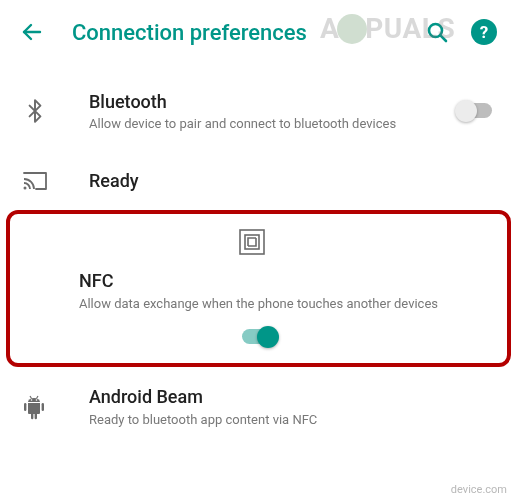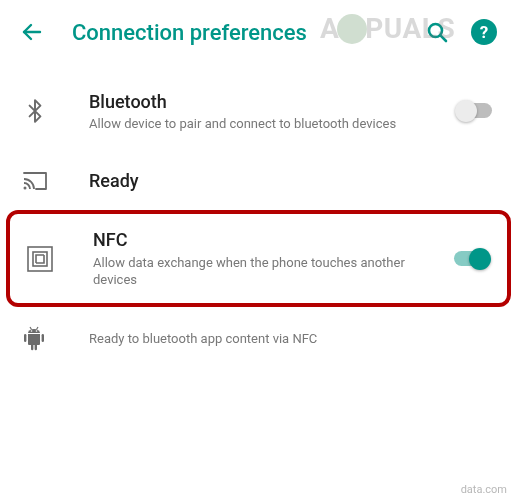--- a/index.html
+++ b/index.html
@@ -117,20 +117,21 @@
     }
     .switch.off .switch-track { background: #bdbdbd; }
     .switch.off .switch-thumb { background: #ececec; left: 0; }
     .switch.on .switch-track { background: #86cbc4; }
     .switch.on .switch-thumb { background: #009688; right: 0; }
     .highlight {
       border: 4px solid #b30000;
       border-radius: 12px;
       margin: 0 6px;
       padding: 14px 16px 14px 16px;
+      flex-direction: column;
     }
     .watermark {
       position: absolute;
       top: 12px;
       left: 320px;
       font-size: 28px;
       font-weight: 700;
       color: rgba(120,120,120,0.28);
       letter-spacing: 0.5px;
       pointer-events: none;
@@ -243,19 +244,20 @@
         <path d="M6 8 a6 4 0 0 1 12 0 z"></path>
         <rect x="2" y="9" width="2.4" height="8" rx="1.2"></rect>
         <rect x="19.6" y="9" width="2.4" height="8" rx="1.2"></rect>
         <line x1="8" y1="2" x2="9.5" y2="4.5" stroke="#6b6b6b" stroke-width="1.2"></line>
         <line x1="16" y1="2" x2="14.5" y2="4.5" stroke="#6b6b6b" stroke-width="1.2"></line>
         <circle cx="9.5" cy="6" r="0.8" fill="#fff"></circle>
         <circle cx="14.5" cy="6" r="0.8" fill="#fff"></circle>
       </svg>
     </div>
     <div class="item-body">
+      <div class="item-title">Android Beam</div>
       <div class="item-sub">Ready to bluetooth app content via NFC</div>
     </div>
   </div>
 
 </div>
 
-<div class="footer-mark">data.com</div>
+<div class="footer-mark">device.com</div>
 
 </body></html>

